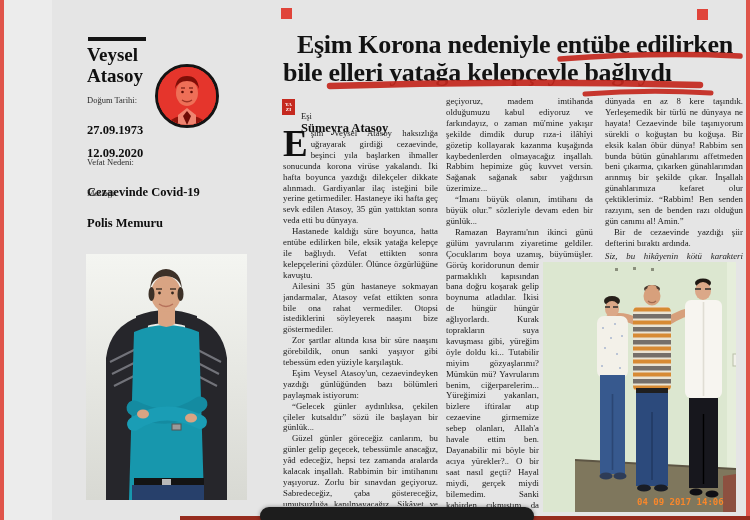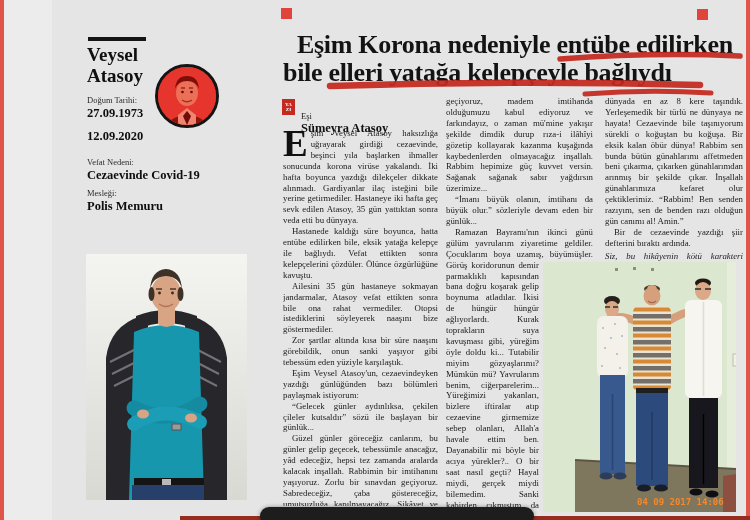--- a/index.html
+++ b/index.html
@@ -13,21 +13,21 @@
   .gray-gutter{left:4px;top:0;width:48px;height:520px;background:#ececec;}
   .toolbar-pill{left:260px;top:507px;width:274px;height:18px;background:#1d1d1d;
                 border-radius:10px;box-shadow:0 0 4px rgba(0,0,0,.4);z-index:30;}
   
   .side-rule{left:88px;top:37px;width:58px;height:4px;background:#141414;}
   .profile-name{left:87px;top:44px;font-size:19px;font-weight:bold;line-height:21px;color:#101010;}
   .profile-photo{left:155px;top:64px;width:64px;height:64px;border-radius:50%;
                  border:3px solid #141414;overflow:hidden;background:#e5352c;box-sizing:border-box;}
   .field{left:87px;width:175px;}
   .f-label{font-size:8.5px;color:#2b2b2b;line-height:9px;}
-  .f-value{font-size:12.5px;font-weight:bold;color:#0e0e0e;line-height:14px;margin-top:1px;}
+  .f-value{font-size:12.5px;font-weight:bold;color:#0e0e0e;line-height:14px;margin-top:18px;}
   .portrait{left:86px;top:254px;width:161px;height:246px;overflow:hidden;background:#e7e8e3;}
   
   .cropmark{width:11px;height:11px;background:#e0443a;}
   .title{font-weight:bold;color:#131313;font-size:26px;line-height:28px;letter-spacing:-0.3px;white-space:nowrap;}
   .t1{left:297px;top:31px;} .t2{left:283px;top:59px;}
   .underlines{left:283px;top:28px;width:465px;height:74px;z-index:5;pointer-events:none;}
   .badge{left:282px;top:99px;width:13px;height:16px;background:#c5291f;color:#fff;
          font-size:5px;line-height:5.5px;font-weight:bold;text-align:center;padding-top:2.5px;box-sizing:border-box;}
   .badge span{display:block;}
   .author{left:301px;top:97px;font-size:12.5px;font-weight:bold;color:#111;margin-top:24px;}

